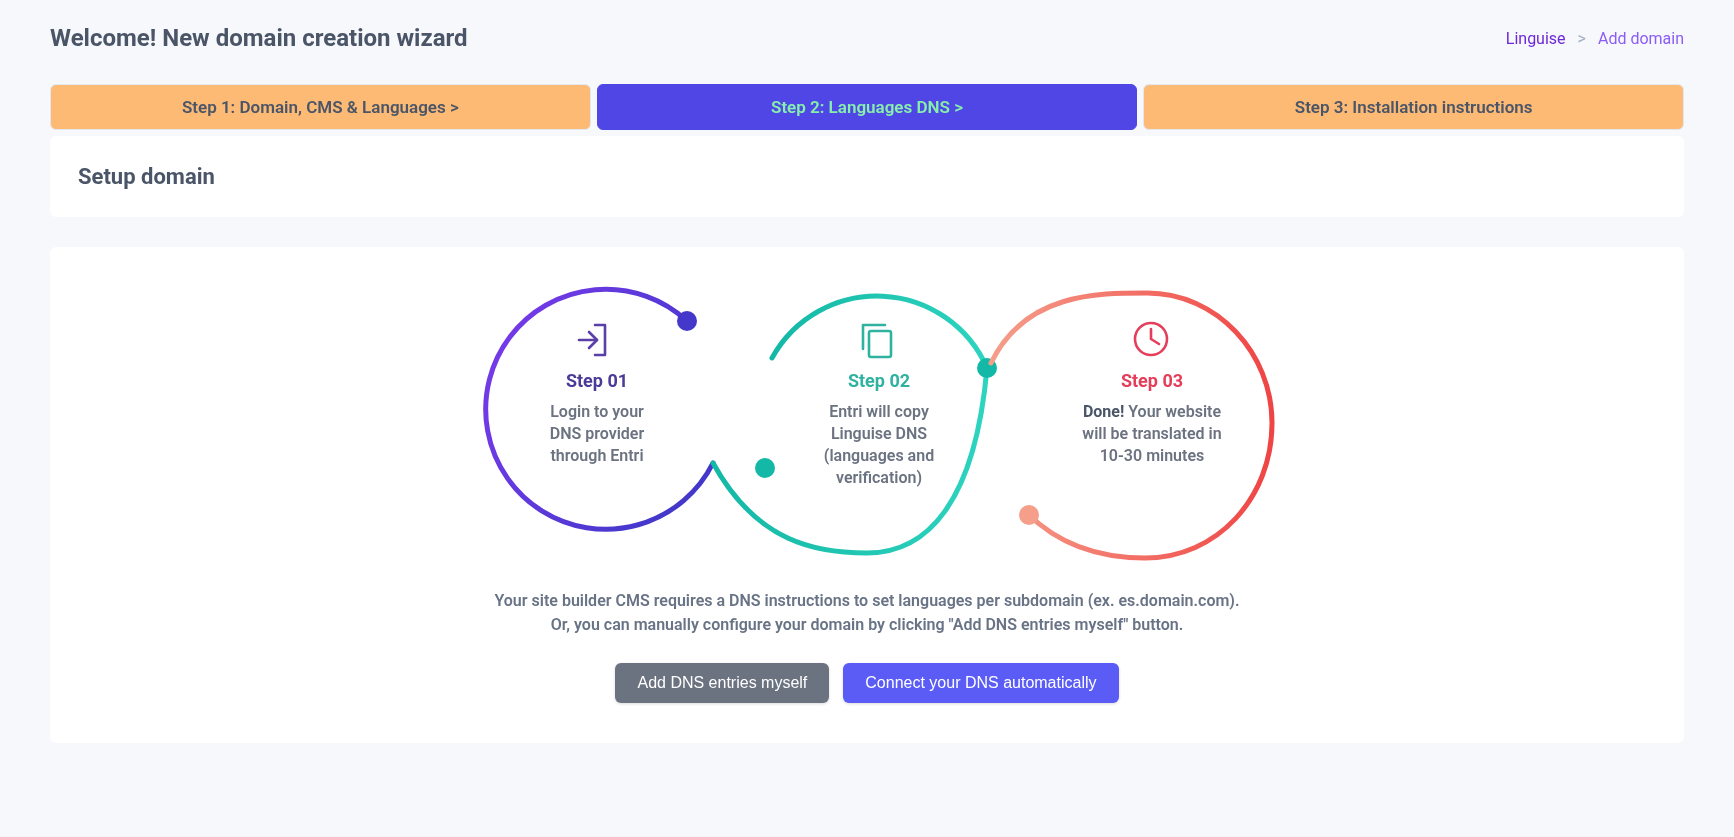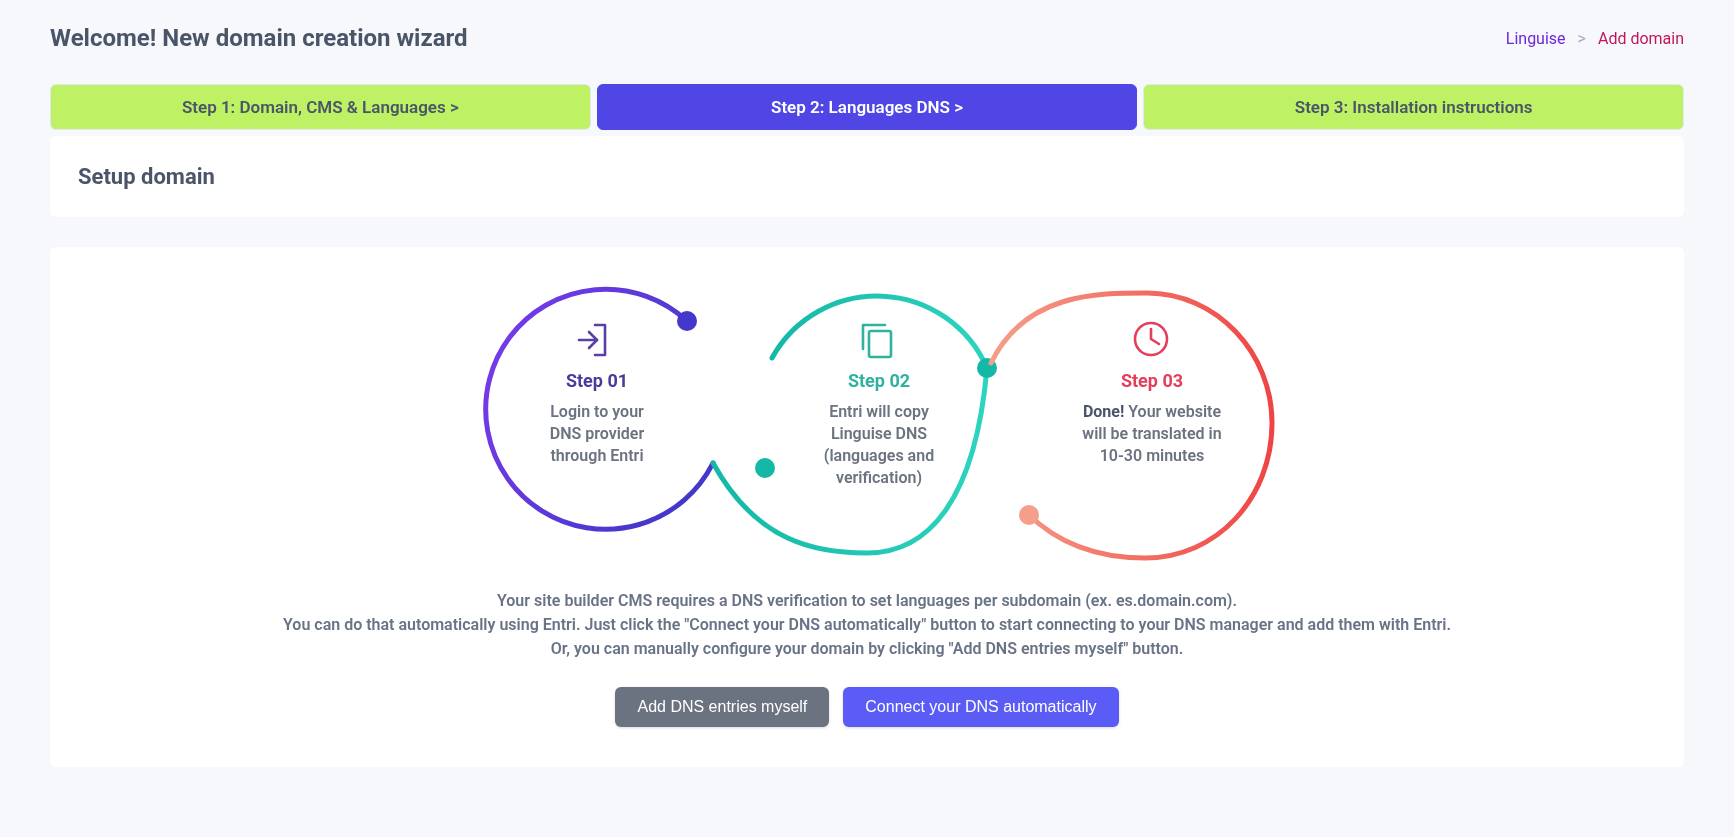--- a/index.html
+++ b/index.html
@@ -31,42 +31,42 @@
   font-size: 16px;
 }
 .breadcrumb-link {
   color: #6d28d9;
   text-decoration: none;
 }
 .breadcrumb-sep {
   color: #a0aec0;
 }
 .breadcrumb-current {
-  color: #be185d;
+  color: #8b5cf6;
 }
 .steps-row {
   display: flex;
   gap: 6px;
   margin-bottom: 0;
 }
 .step-tab {
   flex: 1;
   text-align: center;
   padding: 12px 10px;
   border: 1px solid #e2e8f0;
   border-radius: 6px;
   font-size: 17px;
   font-weight: 600;
   color: #4a5568;
-  background: #bef264;
+  background: #fdba74;
   cursor: pointer;
 }
 .step-tab.active {
   background: #4f46e5;
-  color: #ffffff;
+  color: #86efac;
   border-color: #4f46e5;
 }
 .setup-card {
   background: #fff;
   border-radius: 6px;
   padding: 28px 28px;
   margin-top: 6px;
 }
 .section-title {
   font-size: 22px;
@@ -198,22 +198,21 @@
         <text x="422" y="200" text-anchor="middle" class="step-desc">verification)</text>
 
         <text x="695" y="104" text-anchor="middle" class="step-title" fill="#e53e5a">Step 03</text>
         <text x="695" y="134" text-anchor="middle" class="step-desc"><tspan font-weight="700" fill="#4a5568">Done!</tspan><tspan> Your website</tspan></text>
         <text x="695" y="156" text-anchor="middle" class="step-desc">will be translated in</text>
         <text x="695" y="178" text-anchor="middle" class="step-desc">10-30 minutes</text>
       </svg>
     </div>
 
     <div class="description">
-      <div>Your site builder CMS requires a DNS verification to set languages per subdomain (ex. es.domain.com).</div>
-      <div>You can do that automatically using Entri. Just click the "Connect your DNS automatically" button to start connecting to your DNS manager and add them with Entri.</div>
+      <div>Your site builder CMS requires a DNS instructions to set languages per subdomain (ex. es.domain.com).</div>
       <div>Or, you can manually configure your domain by clicking "Add DNS entries myself" button.</div>
     </div>
 
     <div class="buttons-row">
       <button class="btn btn-secondary">Add DNS entries myself</button>
       <button class="btn btn-primary">Connect your DNS automatically</button>
     </div>
   </div>
 </div>
 

